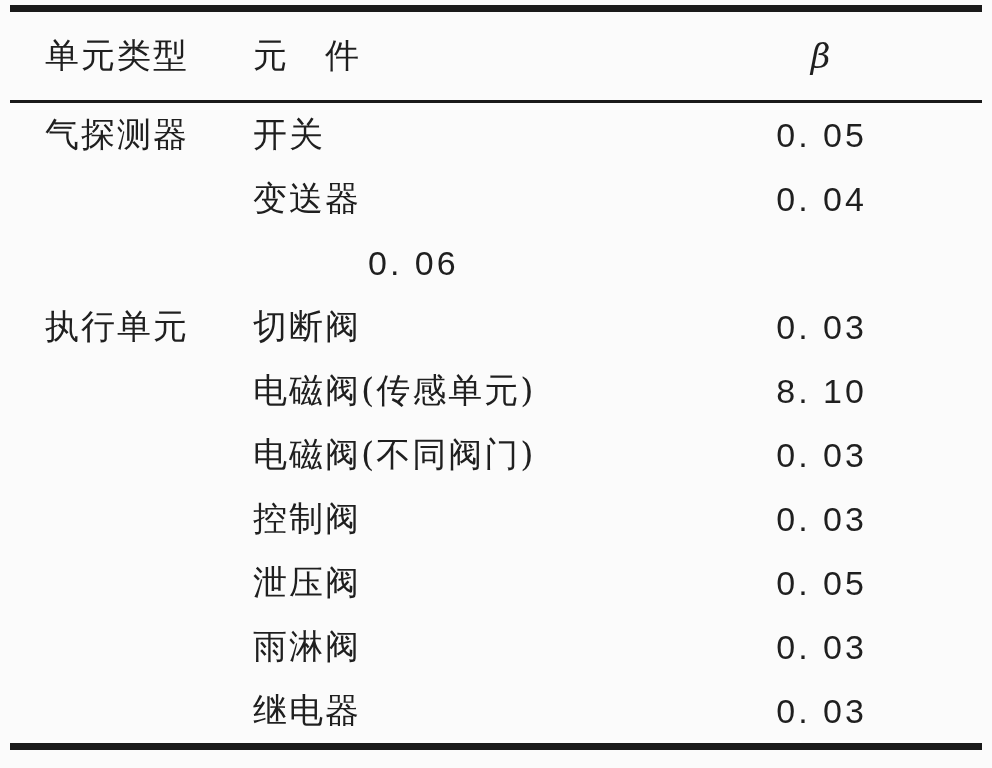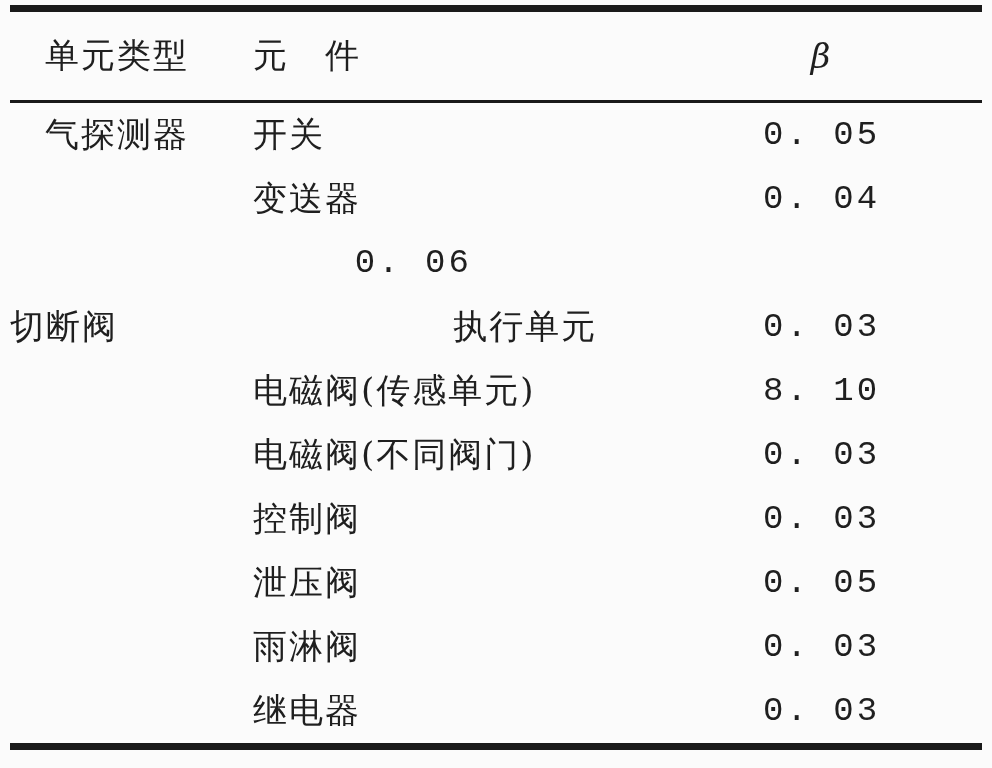--- a/index.html
+++ b/index.html
@@ -52,21 +52,21 @@
   }
   .col-beta {
     width: 33%;
     text-align: center;
   }
   .beta-head {
     font-style: italic;
     font-family: "DejaVu Serif", serif;
   }
   .beta-val {
-    font-family: Liberation Mono, monospace;
+    font-family: Liberation Sans, sans-serif;
     letter-spacing: 3px;
   }
 </style>
 </head>
 <body>
 
 <div class="page">
   <div class="table-wrap">
 
     <div class="rule thick"></div>
@@ -92,22 +92,22 @@
         <div class="cell col-comp">变送器</div>
         <div class="cell col-beta beta-val">0. 04</div>
       </div>
 
       <div class="row body-row">
         <div class="cell col-unit"></div>
         <div class="cell col-beta beta-val">0. 06</div>
       </div>
 
       <div class="row body-row">
+        <div class="cell col-unit">执行单元</div>
         <div class="cell col-comp">切断阀</div>
-        <div class="cell col-unit">执行单元</div>
         <div class="cell col-beta beta-val">0. 03</div>
       </div>
 
       <div class="row body-row">
         <div class="cell col-unit"></div>
         <div class="cell col-comp">电磁阀(传感单元)</div>
         <div class="cell col-beta beta-val">8. 10</div>
       </div>
 
       <div class="row body-row">

